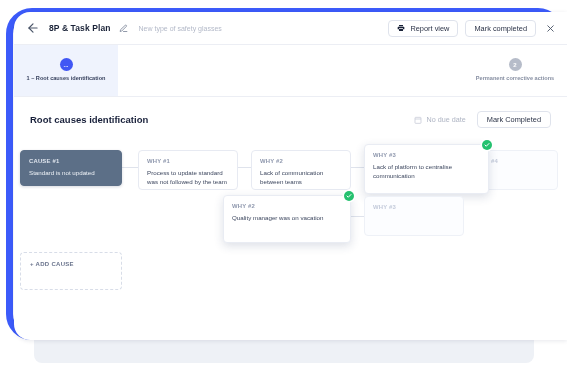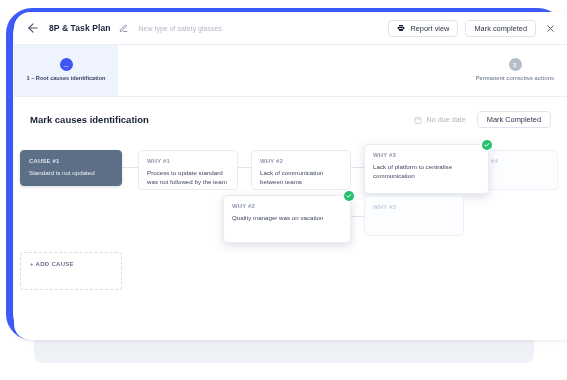--- a/index.html
+++ b/index.html
@@ -236,21 +236,21 @@
         <div class="step-label">1 – Root causes identification</div>
       </div>
       <div class="step-spacer"></div>
       <div class="step muted">
         <div class="step-dot grey">2</div>
         <div class="step-label">Permanent corrective actions</div>
       </div>
     </div>
 
     <div class="section-head">
-      <div class="section-title">Mark causes identification</div>
+      <div class="section-title">Root causes identification</div>
       <div class="section-right">
         <div class="due">
           <span>
             <svg class="cal-icon" viewBox="0 0 24 24" fill="none" stroke="currentColor" stroke-width="2.2">
               <rect x="3" y="4" width="18" height="18" rx="2"></rect>
               <line x1="3" y1="9" x2="21" y2="9"></line>
             </svg>
           </span>
           <span>No due date</span>
         </div>

